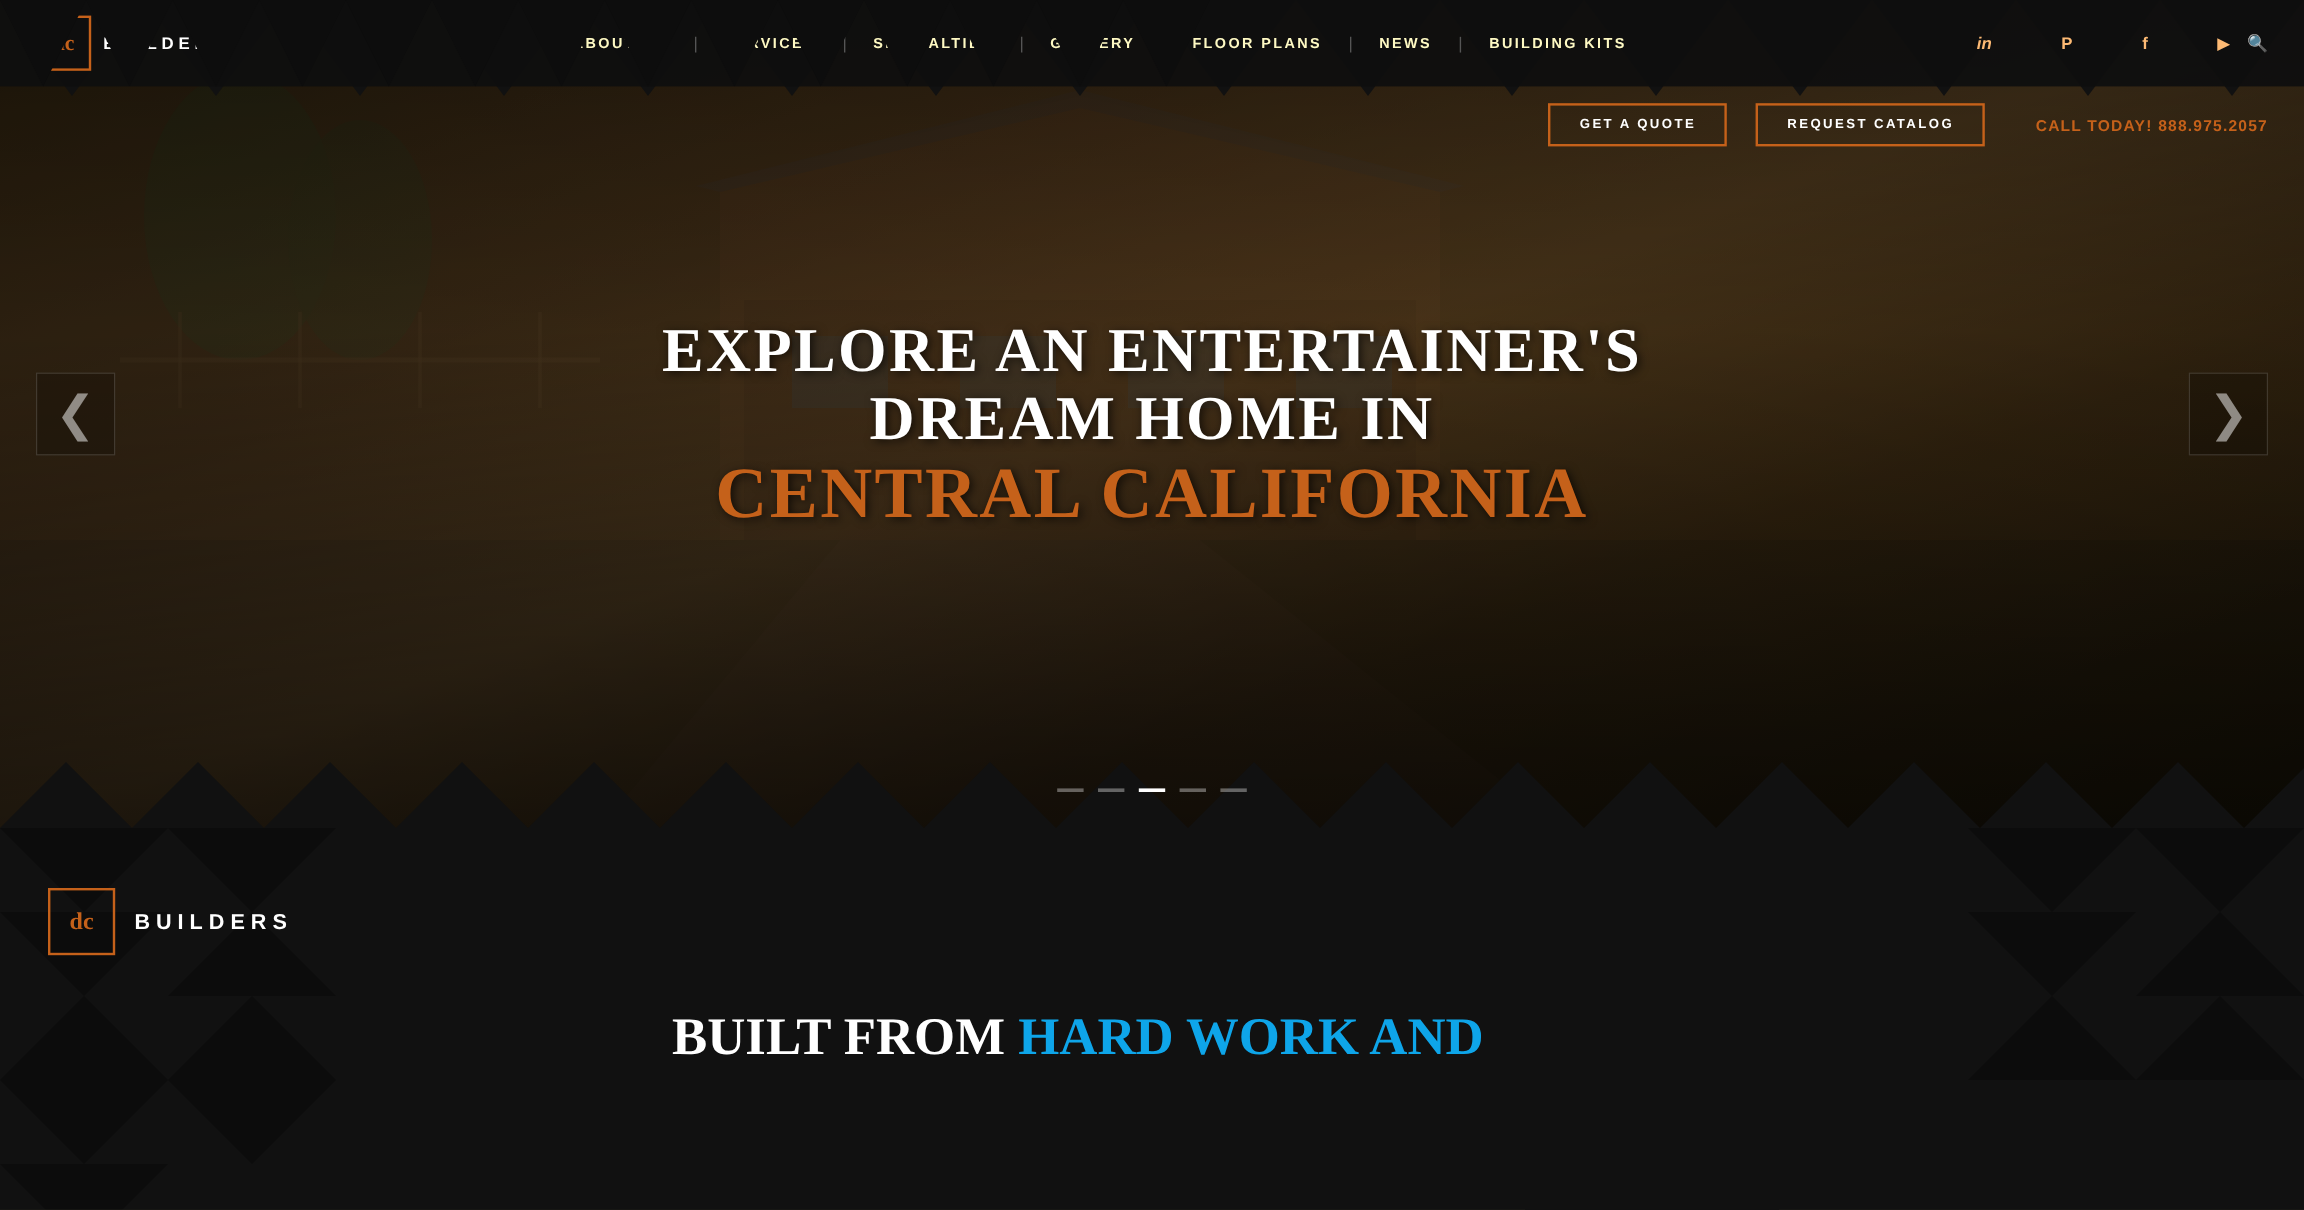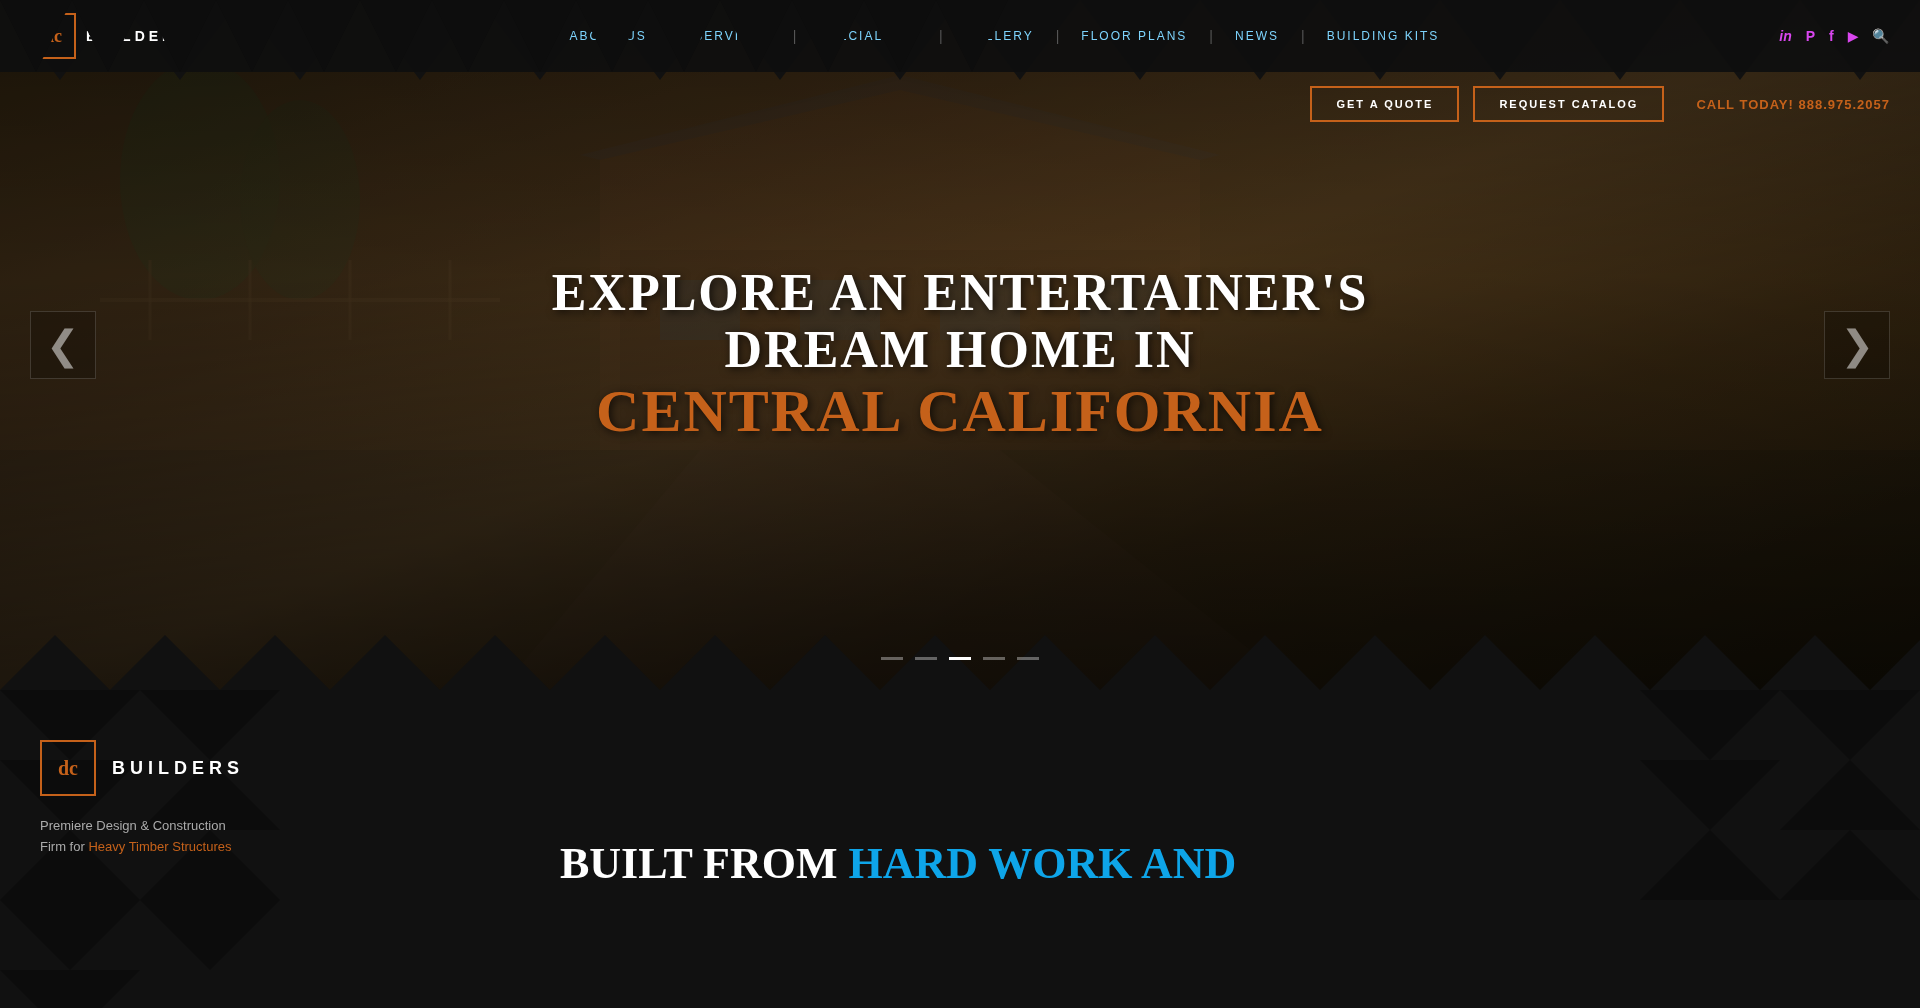--- a/index.html
+++ b/index.html
@@ -40,59 +40,60 @@
       text-transform: uppercase;
     }
     .nav-links {
       display: flex;
       align-items: center;
       gap: 0;
       flex: 1;
       justify-content: center;
     }
     .nav-links a {
-      color: #7dd3fc;
+      color: #fef9c3;
       text-decoration: none;
       font-size: 12px;
       letter-spacing: 2px;
       text-transform: uppercase;
       padding: 0 22px;
-      font-weight: 400;
+      font-weight: 700;
     }
     .nav-links .sep {
       color: #555;
       font-size: 14px;
     }
     .nav-right {
       display: flex;
       align-items: center;
       gap: 14px;
       margin-left: auto;
     }
     .nav-social-icon {
-      color: #d946ef;
+      color: #fdba74;
       font-size: 14px;
       cursor: pointer;
+      margin-left: 44px;
     }
     .nav-search-icon {
       color: #aaa;
       font-size: 14px;
       cursor: pointer;
     }
 
     
     .top-action-bar {
       position: absolute;
       top: 72px; left: 0; right: 0;
       z-index: 100;
       display: flex;
       align-items: center;
       justify-content: flex-end;
       padding: 14px 30px;
-      gap: 4px;
+      gap: 14px;
     }
     .btn-get-quote {
       background: transparent;
       border: 2px solid #c5611a;
       color: #ffffff;
       padding: 10px 24px;
       font-size: 11px;
       letter-spacing: 2px;
       text-transform: uppercase;
       cursor: pointer;
@@ -507,25 +508,20 @@
     </div>
   </div>
 
   <div class="footer-left">
     <div class="footer-logo-row">
       <div class="footer-logo-box">
         <span>dc</span>
       </div>
       <span class="footer-brand-text">BUILDERS</span>
     </div>
-    <div class="footer-tagline">
-      <span>Premiere Design &amp; Construction</span><br>
-      <span>Firm for</span>
-      <span class="orange">Heavy Timber Structures</span>
-    </div>
   </div>
 
   <div class="footer-right">
     <div class="footer-headline">
       <span class="white">BUILT FROM</span>
       <span> </span>
       <span class="orange">HARD WORK AND</span>
       <br>
     </div>
   </div>

